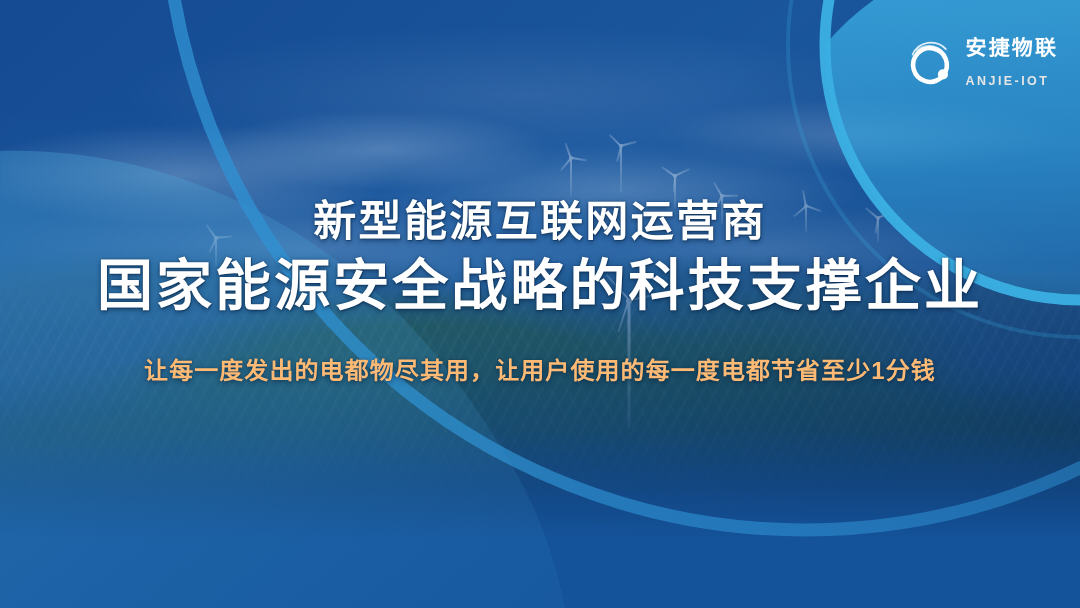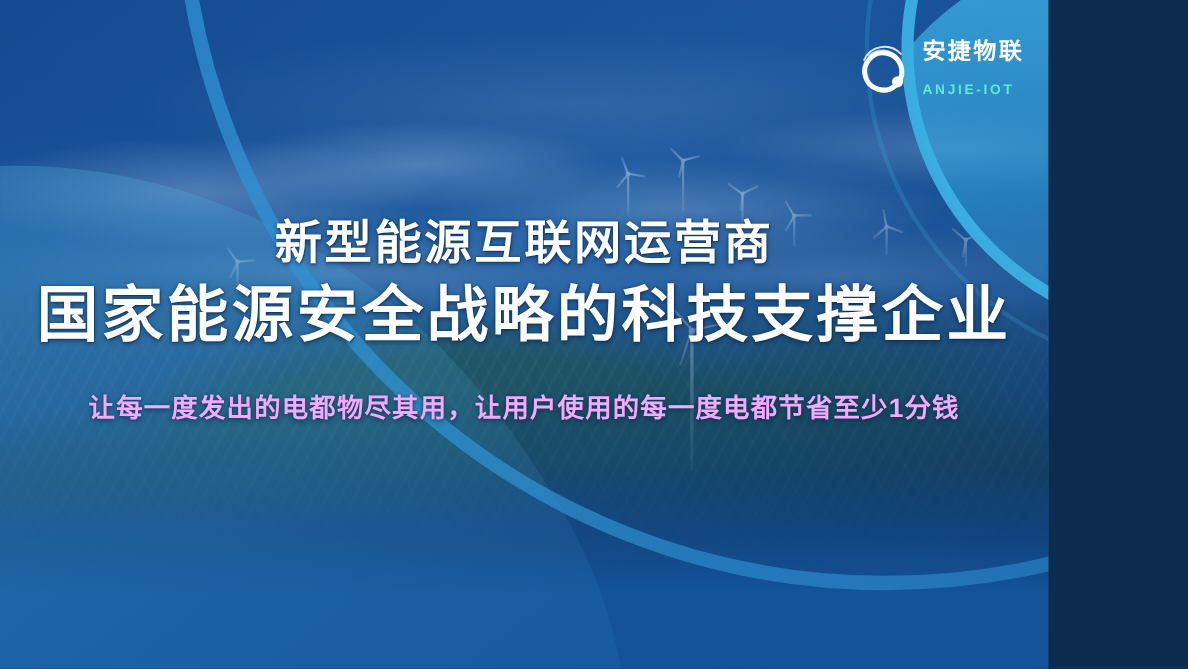--- a/index.html
+++ b/index.html
@@ -3,21 +3,21 @@
 <meta charset="utf-8">
 <title>Anjie IOT Banner</title>
 <style>
   html, body {
     margin: 0;
     padding: 0;
     background: #0d2b4e;
   }
   #stage {
     position: relative;
-    width: 953px;
+    width: 1080px;
     height: 608px;
     overflow: hidden;
     font-family: "Liberation Sans", "DejaVu Sans", sans-serif;
     background: #14539a;
   }
 
   
   .layer { position: absolute; inset: 0; }
 
   .sky {
@@ -151,21 +151,21 @@
       0 2px 5px rgba(8,38,72,.62),
       0 0 2px rgba(8,38,72,.55),
       1px 1px 0 rgba(10,44,80,.35);
     white-space: nowrap;
   }
   .title-line.l1 { font-size: 43px; }
   .title-line.l2 { font-size: 56px; margin-top: 6px; }
 
   .subtitle {
     margin-top: 32px;
-    color: #f0abfc;
+    color: #fdba74;
     font-size: 24px;
     font-weight: 700;
     letter-spacing: .045em;
     white-space: nowrap;
     text-shadow:
       0 2px 5px rgba(8,38,72,.60),
       0 0 2px rgba(8,38,72,.5);
   }
 
   
@@ -181,21 +181,21 @@
   .logo-mark { width: 54px; height: 54px; flex: 0 0 auto; }
   .logo-text { display: flex; flex-direction: column; align-items: flex-start; }
   .logo-cn {
     color: #ffffff;
     font-size: 21px;
     font-weight: 700;
     letter-spacing: .10em;
     line-height: 1.05;
   }
   .logo-en {
-    color: #5eead4;
+    color: #e5e5e5;
     font-size: 12.5px;
     font-weight: 700;
     letter-spacing: .195em;
     line-height: 1.2;
     margin-top: 15px;
   }
 </style>
 </head>
 <body>
 

